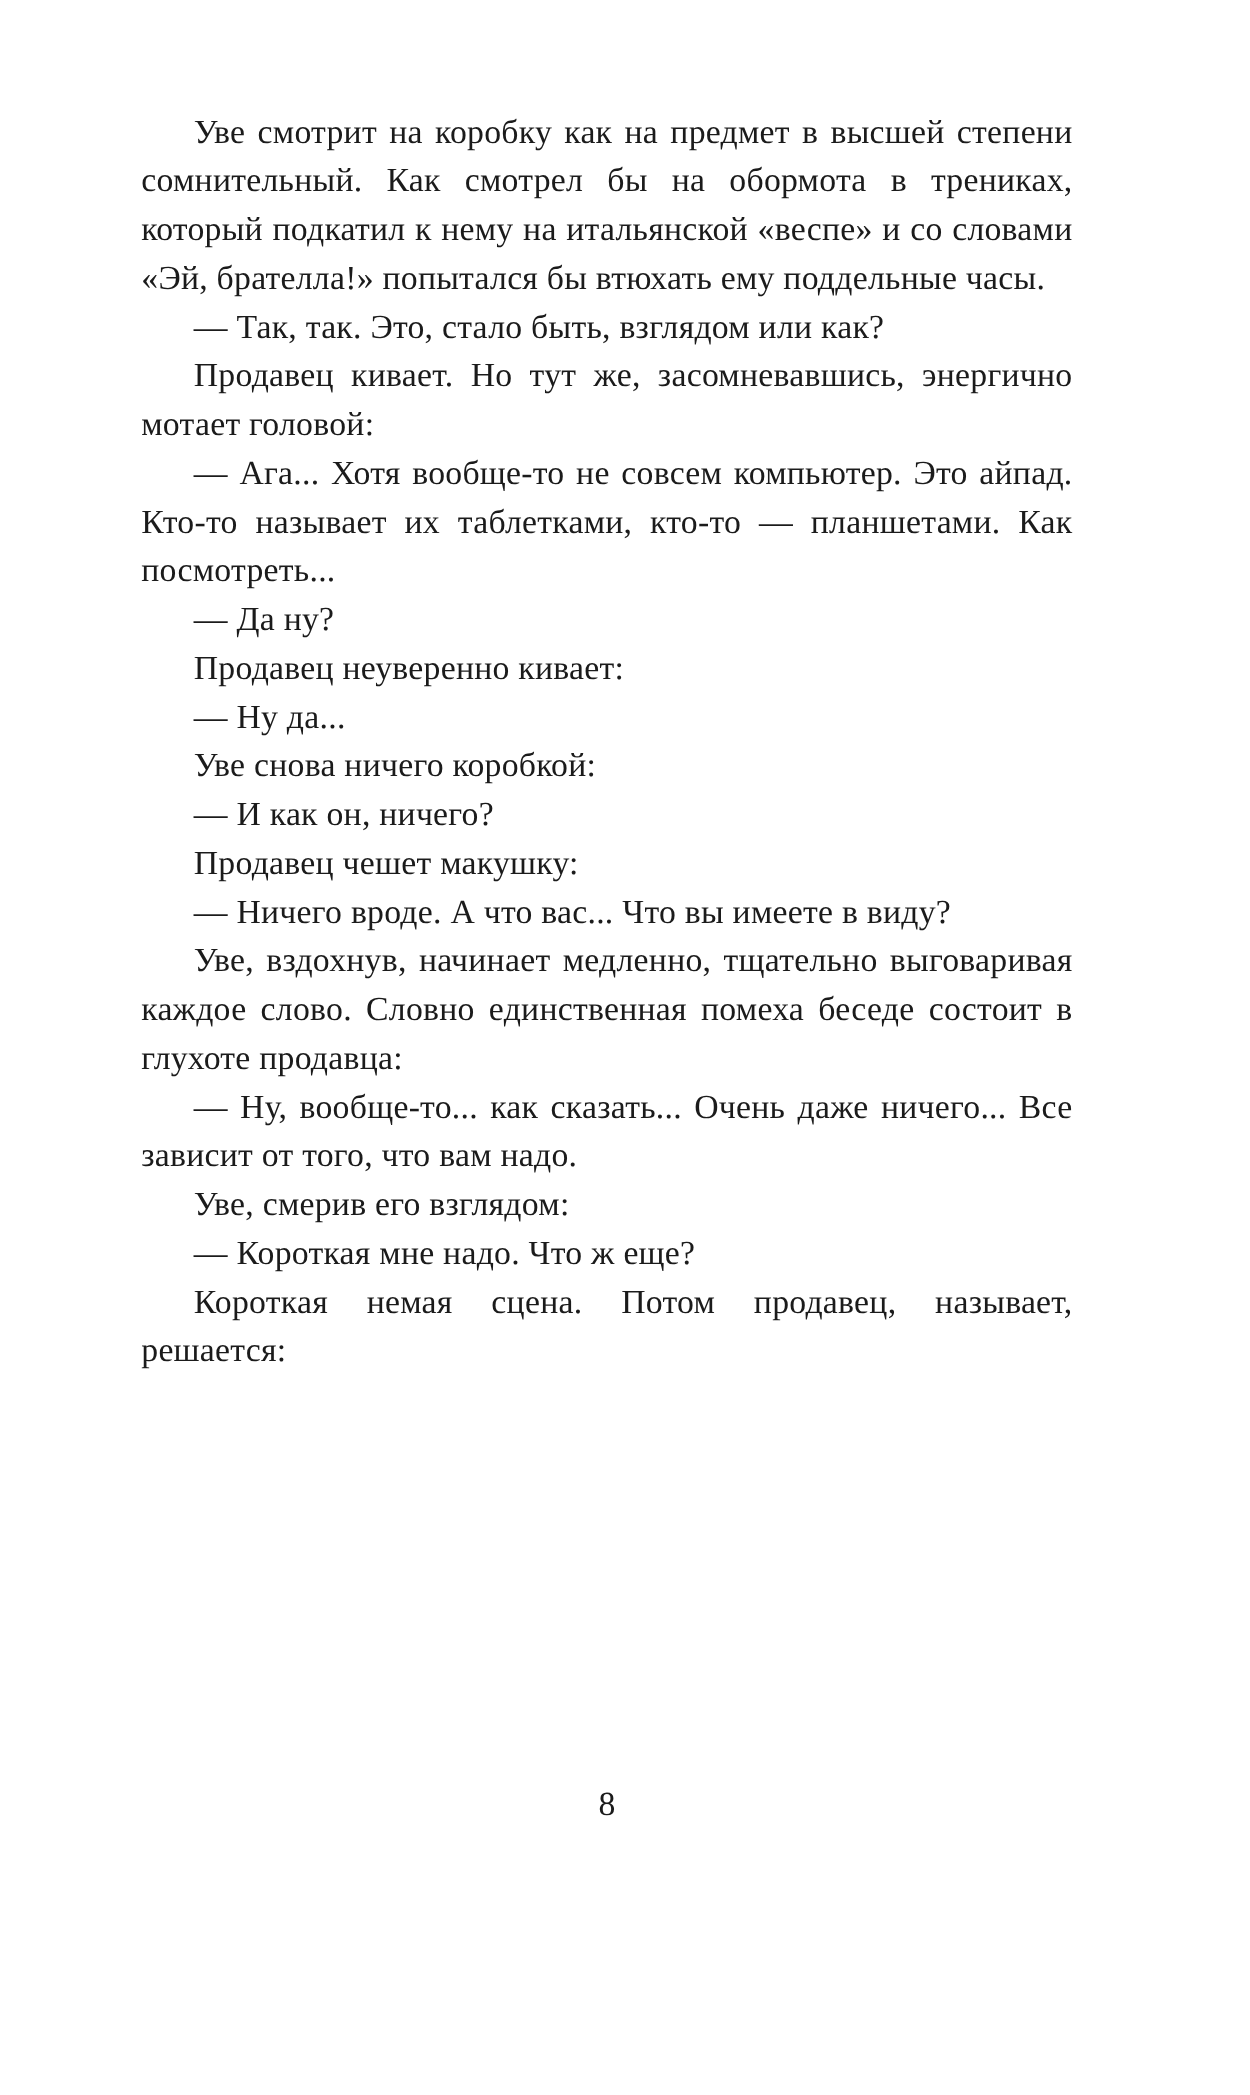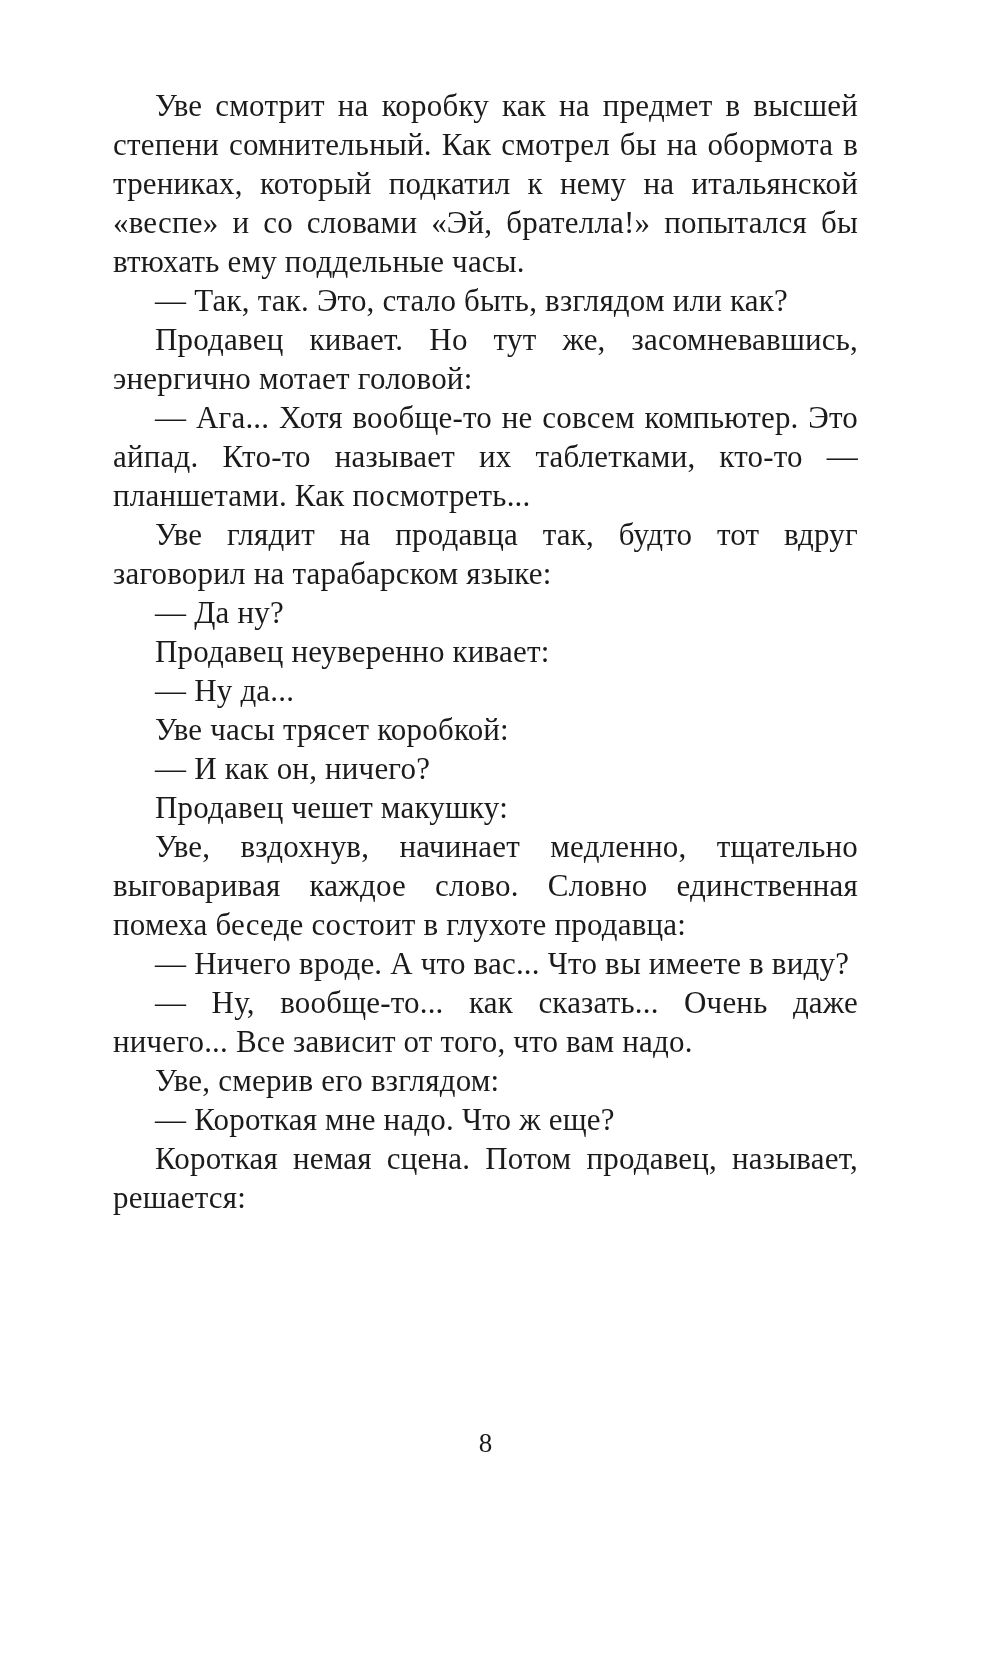--- a/index.html
+++ b/index.html
@@ -14,21 +14,21 @@
     background: #ffffff;
     color: #1b1b1b;
     font-family: "Liberation Serif", "DejaVu Serif", serif;
     overflow: hidden;
   }
   .text-block {
     position: absolute;
     left: 113px;
     top: 86px;
     width: 745px;
-    font-size: 31px;
+    font-size: 27px;
     line-height: 39px;
     text-align: justify;
     letter-spacing: 0.2px;
   }
   .text-block p {
     margin: 0;
     padding: 0;
     text-indent: 42px;
   }
   .page-number {
@@ -43,28 +43,27 @@
 </style>
 </head>
 <body>
 
 <div class="page">
   <div class="text-block">
     <p>Уве смотрит на коробку как на предмет в высшей степени сомнительный. Как смотрел бы на обормота в трениках, который подкатил к нему на итальянской «веспе» и со словами «Эй, брателла!» попытался бы втюхать ему поддельные часы.</p>
     <p>— Так, так. Это, стало быть, взглядом или как?</p>
     <p>Продавец кивает. Но тут же, засомневавшись, энергично мотает головой:</p>
     <p>— Ага... Хотя вообще-то не совсем компьютер. Это айпад. Кто-то называет их таблетками, кто-то — планшетами. Как посмотреть...</p>
-    <p>Уве глядит на продавца так, будто тот вдруг заговорил на тарабарском языке:</p>
     <p>— Да ну?</p>
     <p>Продавец неуверенно кивает:</p>
     <p>— Ну да...</p>
-    <p>Уве часы трясет коробкой:</p>
+    <p>Уве снова ничего коробкой:</p>
     <p>— И как он, ничего?</p>
     <p>Продавец чешет макушку:</p>
+    <p>— Ничего вроде. А что вас... Что вы имеете в виду?</p>
     <p>Уве, вздохнув, начинает медленно, тщательно выговаривая каждое слово. Словно единственная помеха беседе состоит в глухоте продавца:</p>
-    <p>— Ничего вроде. А что вас... Что вы имеете в виду?</p>
     <p>— Ну, вообще-то... как сказать... Очень даже ничего... Все зависит от того, что вам надо.</p>
     <p>Уве, смерив его взглядом:</p>
     <p>— Короткая мне надо. Что ж еще?</p>
     <p>Короткая немая сцена. Потом продавец, называет, решается:</p>
   </div>
   <div class="page-number">8</div>
 </div>
 
 </body></html>

